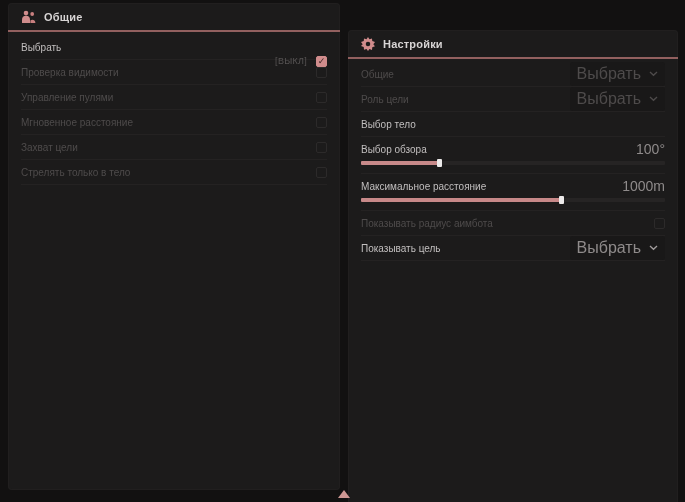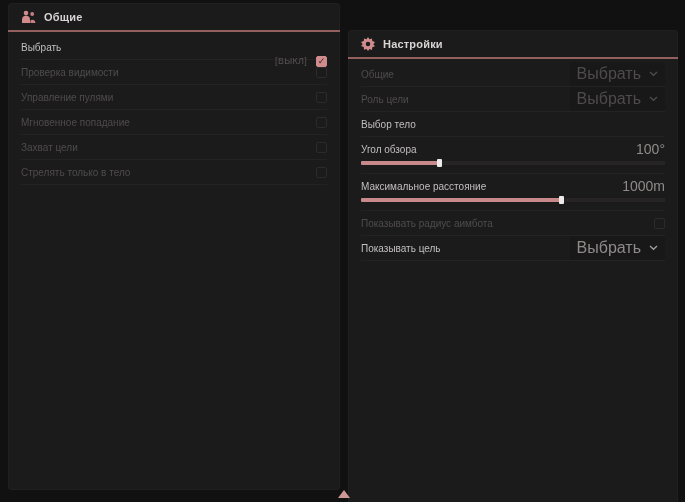--- a/index.html
+++ b/index.html
@@ -105,21 +105,21 @@
       <span class="row-label">Проверка видимости</span>
       <span class="checkbox"></span>
     </div>
 
     <div class="row dim">
       <span class="row-label">Управление пулями</span>
       <span class="checkbox"></span>
     </div>
 
     <div class="row dim">
-      <span class="row-label">Мгновенное попадание</span>
+      <span class="row-label">Мгновенное расстояние</span>
       <span class="checkbox"></span>
     </div>
 
     <div class="row dim">
       <span class="row-label">Захват цели</span>
       <span class="checkbox"></span>
     </div>
 
     <div class="row dim">
       <span class="row-label">Стрелять только в тело</span>
@@ -165,21 +165,21 @@
         </span>
       </span>
     </div>
 
     <div class="row">
       <span class="row-label">Выбор тело</span>
     </div>
 
     <div class="slider-row">
       <div class="slider-head">
-        <span class="row-label">Угол обзора</span>
+        <span class="row-label">Выбор обзора</span>
         <span class="slider-value">100°</span>
       </div>
       <div class="slider-track">
         <div class="slider-fill" style="width: 26%;">
           <div class="slider-thumb"></div>
         </div>
       </div>
     </div>
 
     <div class="slider-row">

